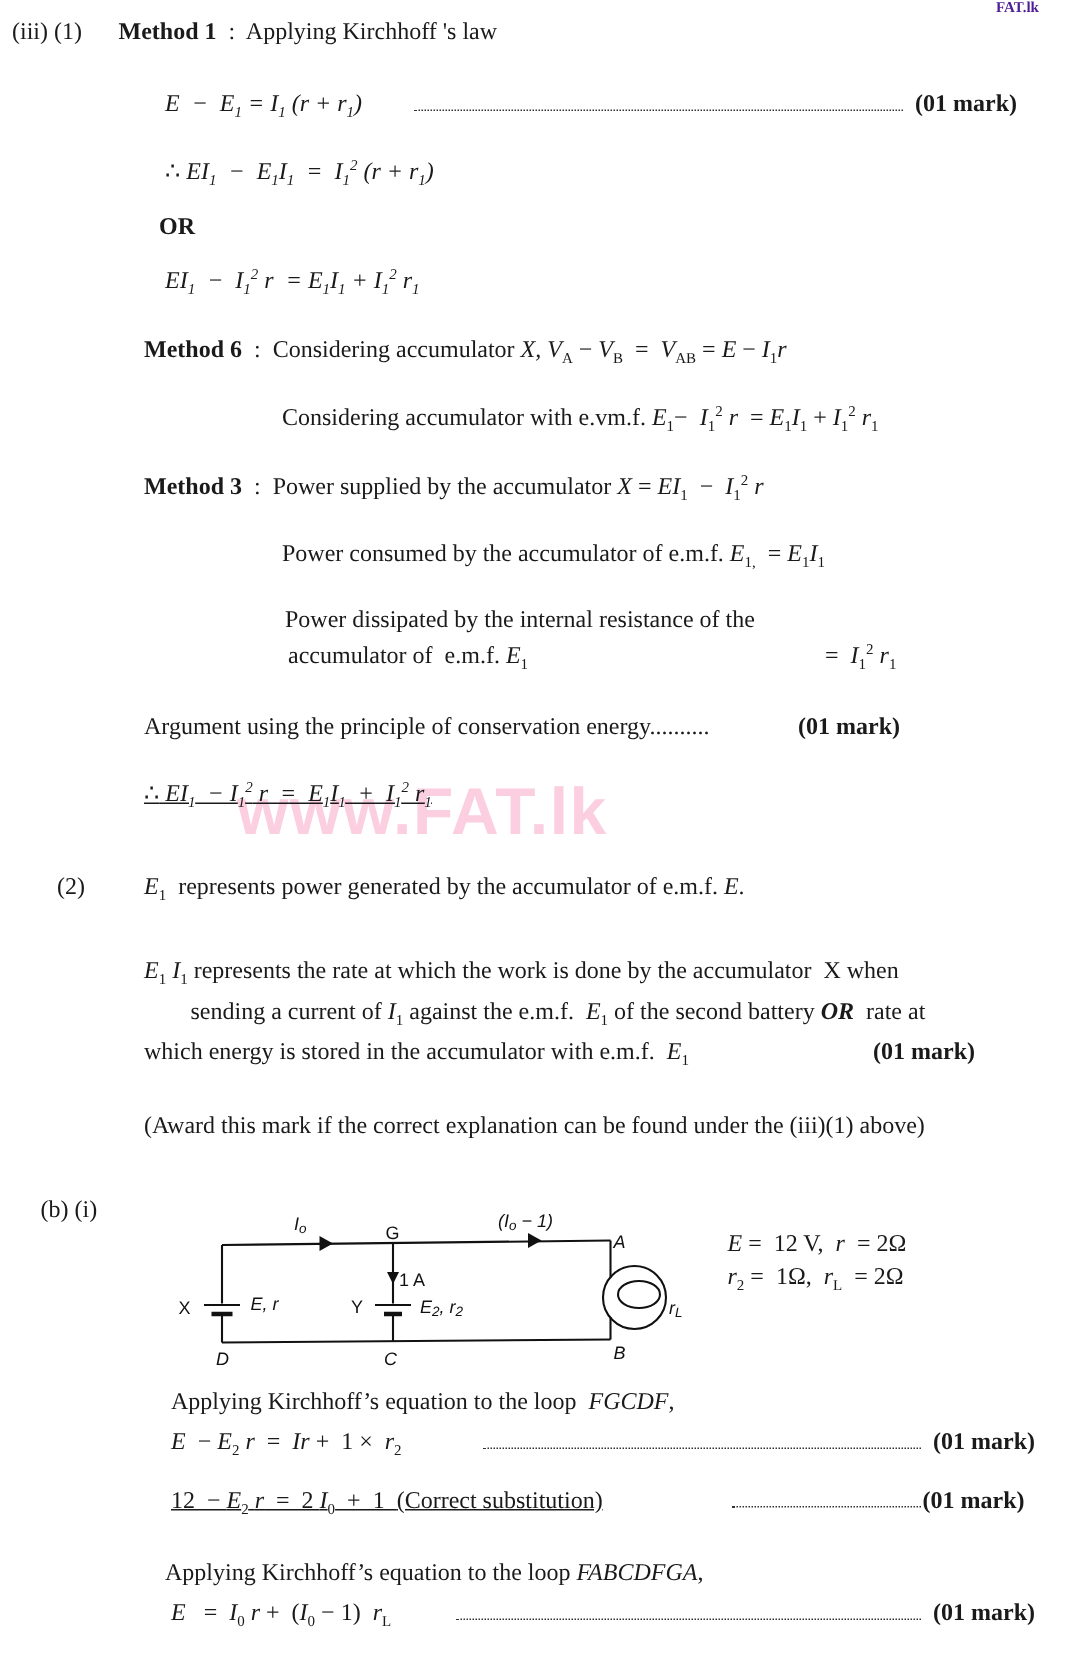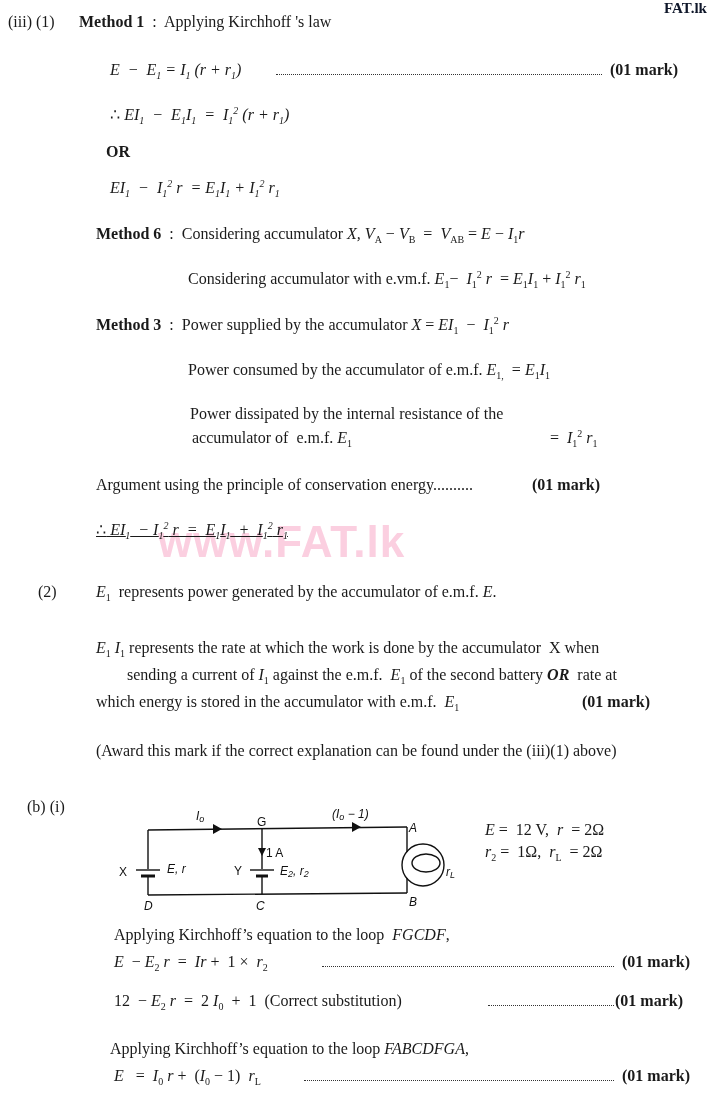--- a/index.html
+++ b/index.html
@@ -7,21 +7,21 @@
       width: 713px; height: 1115px; position: relative; overflow: hidden;
       font-family: "Liberation Serif", "DejaVu Serif", serif;
       color: #1a1a1a; font-size: 16px;
     }
     .abs { position: absolute; white-space: nowrap; line-height: 1; }
     .b { font-weight: bold; }
     .i { font-style: italic; }
     sub, sup { font-size: 10px; line-height: 0; }
     sub { vertical-align: -4px; }
     sup { vertical-align: 6px; }
-    .brand { color: #0f172a; font-weight: bold; font-size: 15px; }
+    .brand { color: #4c1d95; font-weight: bold; font-size: 10px; }
     .watermark {
       position: absolute; left: 158px; top: 520px;
       font-family: "Liberation Sans", "DejaVu Sans", sans-serif;
       font-weight: bold; font-size: 44px; color: #fbcfe0; letter-spacing: 1px;
       line-height: 1; z-index: 0; white-space: nowrap;
     }
     .content { position: relative; z-index: 1; }
     .dots { display:inline-block; border-bottom: 1px dotted #333; vertical-align: baseline; height: 1px; margin: 0 4px; }
     svg text { font-family: "Liberation Sans", "DejaVu Sans", sans-serif; }
   </style>
@@ -167,21 +167,21 @@
 
   <div class="abs" style="left:114px; top:927px;">
     Applying Kirchhoff’s equation to the loop &nbsp;<span class="i">FGCDF</span>,
   </div>
   <div class="abs" style="left:114px; top:954px;">
     <span class="i">E</span> &nbsp;− <span class="i">E</span><sub>2</sub> <span class="i">r</span> &nbsp;= &nbsp;<span class="i">Ir</span> + &nbsp;1 × &nbsp;<span class="i">r</span><sub>2</sub>
   </div>
   <div class="abs" style="left:318px; top:954px;"><span class="dots" style="width:292px;"></span></div>
   <div class="abs b" style="left:622px; top:954px;">(01 mark)</div>
 
-  <div class="abs" style="left:114px; top:993px;">
+  <div class="abs" style="left:114px; top:993px;text-decoration:underline;">
     12 &nbsp;− <span class="i">E</span><sub>2</sub> <span class="i">r</span> &nbsp;= &nbsp;2 <span class="i">I</span><sub>0</sub> &nbsp;+ &nbsp;1 &nbsp;<span>(Correct substitution)</span>
   </div>
   <div class="abs" style="left:484px; top:993px;"><span class="dots" style="width:126px;"></span></div>
   <div class="abs b" style="left:615px; top:993px;">(01 mark)</div>
 
   <div class="abs" style="left:110px; top:1041px;">
     Applying Kirchhoff’s equation to the loop <span class="i">FABCDFGA</span>,
   </div>
   <div class="abs" style="left:114px; top:1068px;">
     <span class="i">E</span> &nbsp;&nbsp;= &nbsp;<span class="i">I</span><sub>0</sub> <span class="i">r</span> + &nbsp;(<span class="i">I</span><sub>0</sub> − 1) &nbsp;<span class="i">r</span><sub>L</sub>

